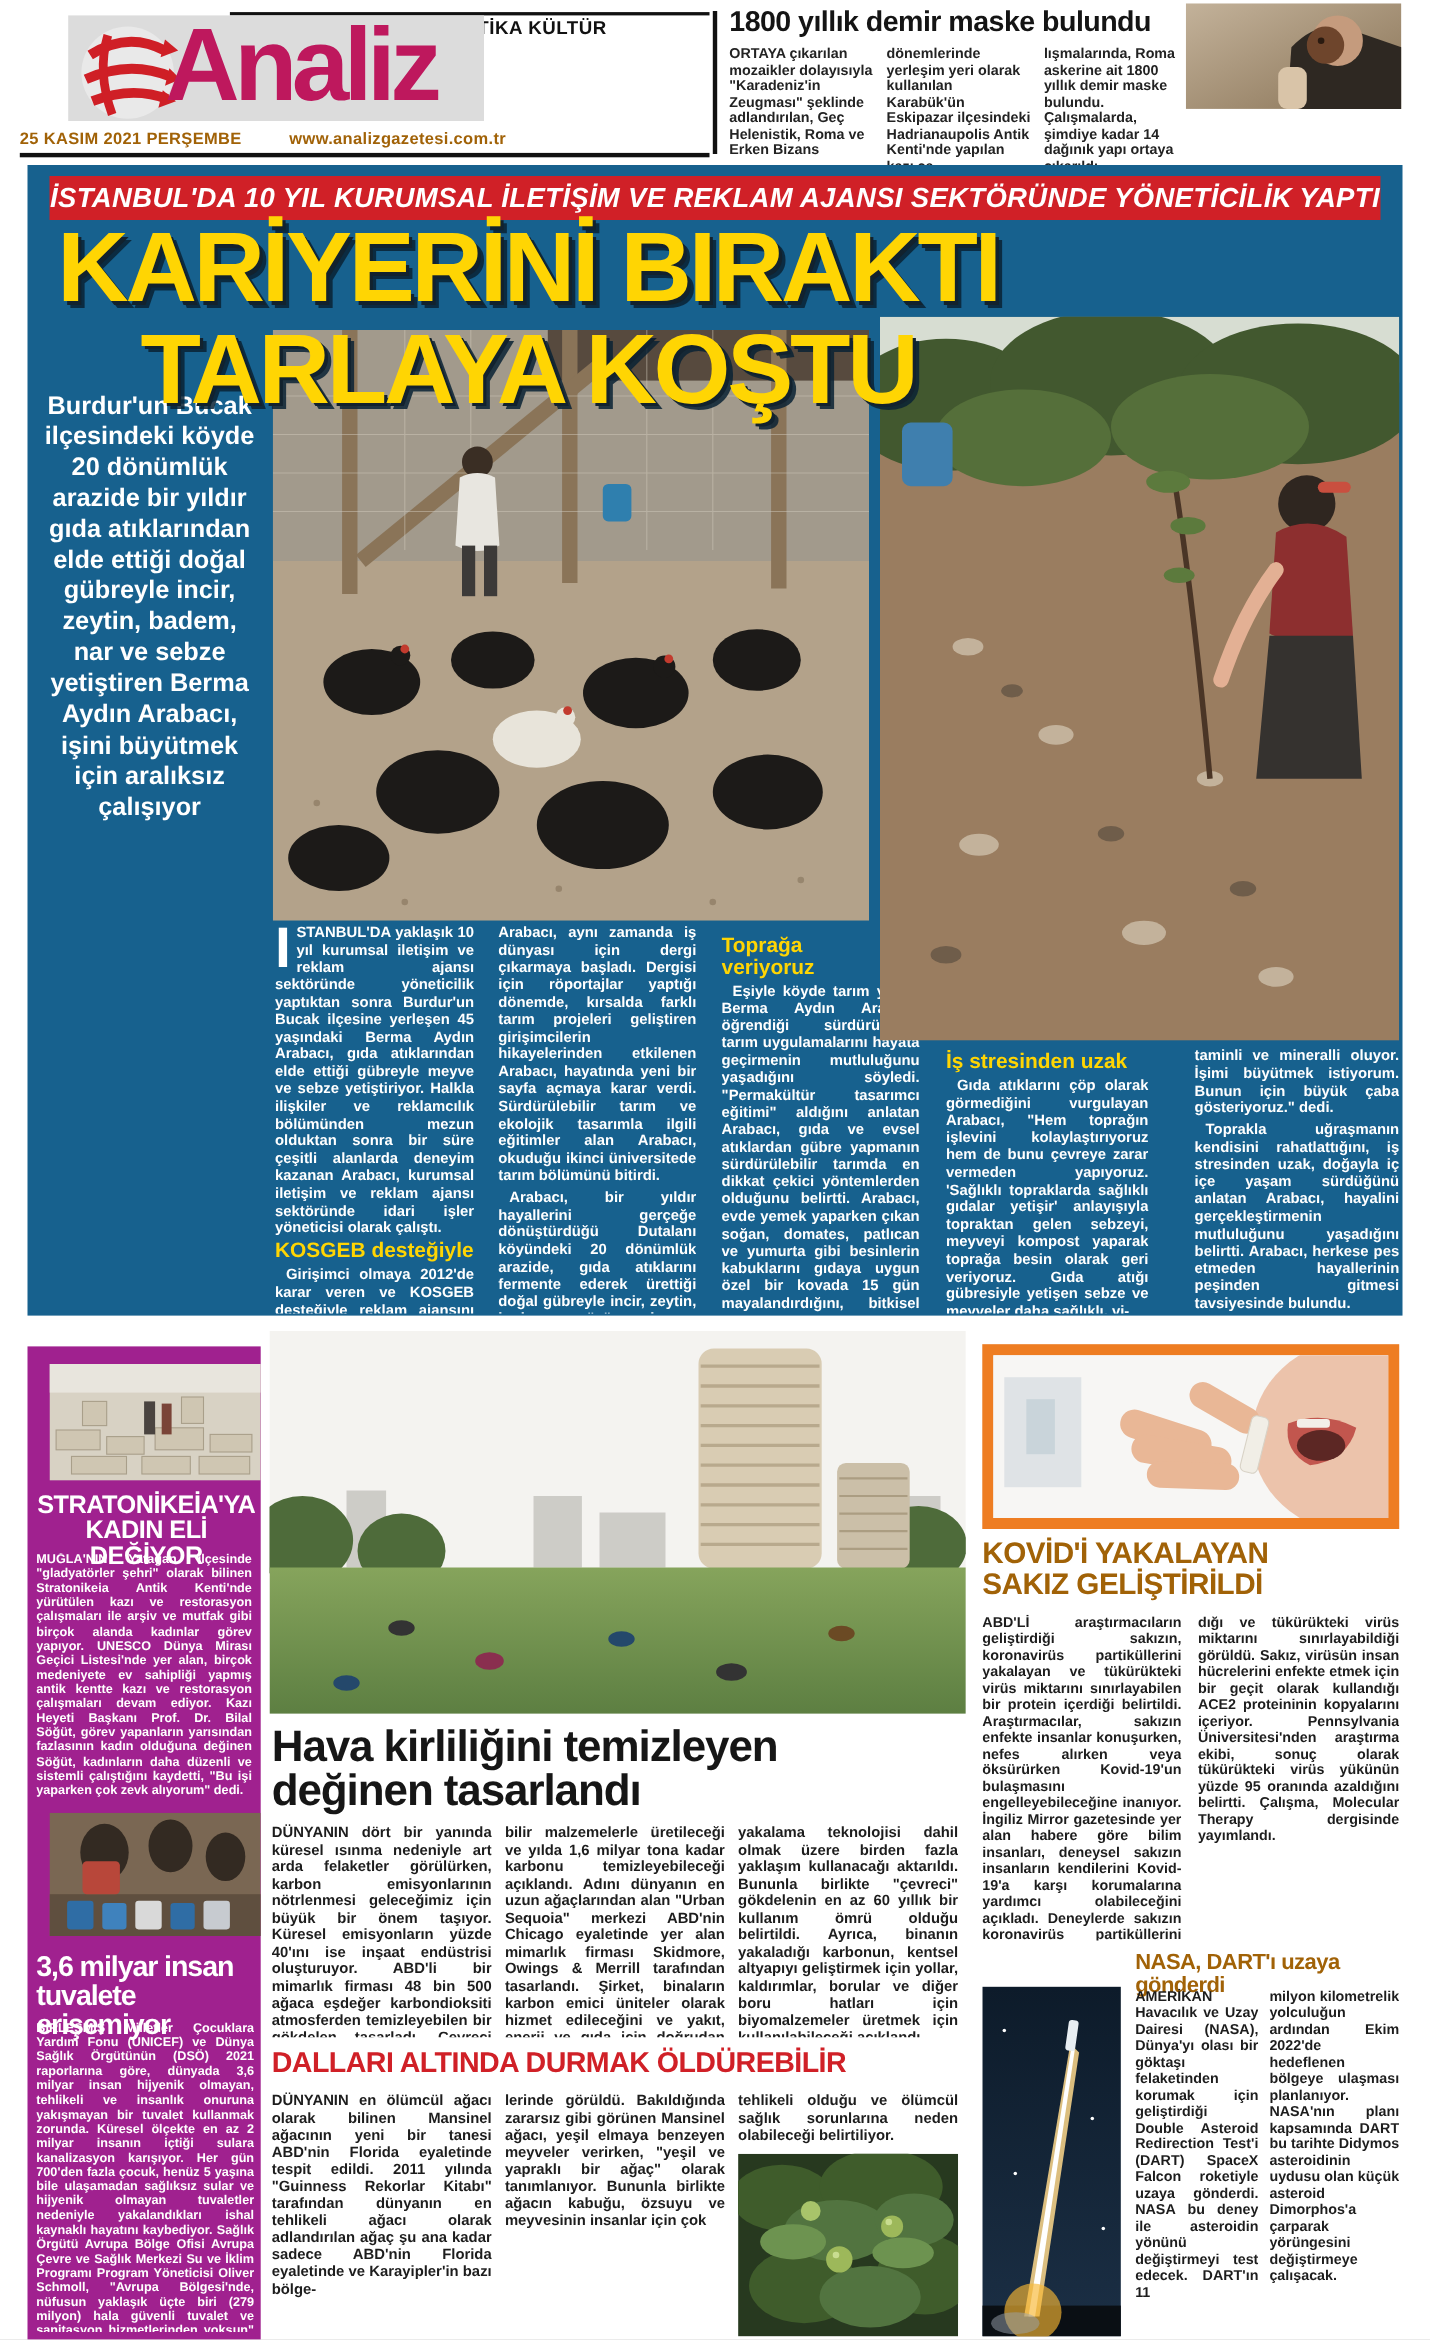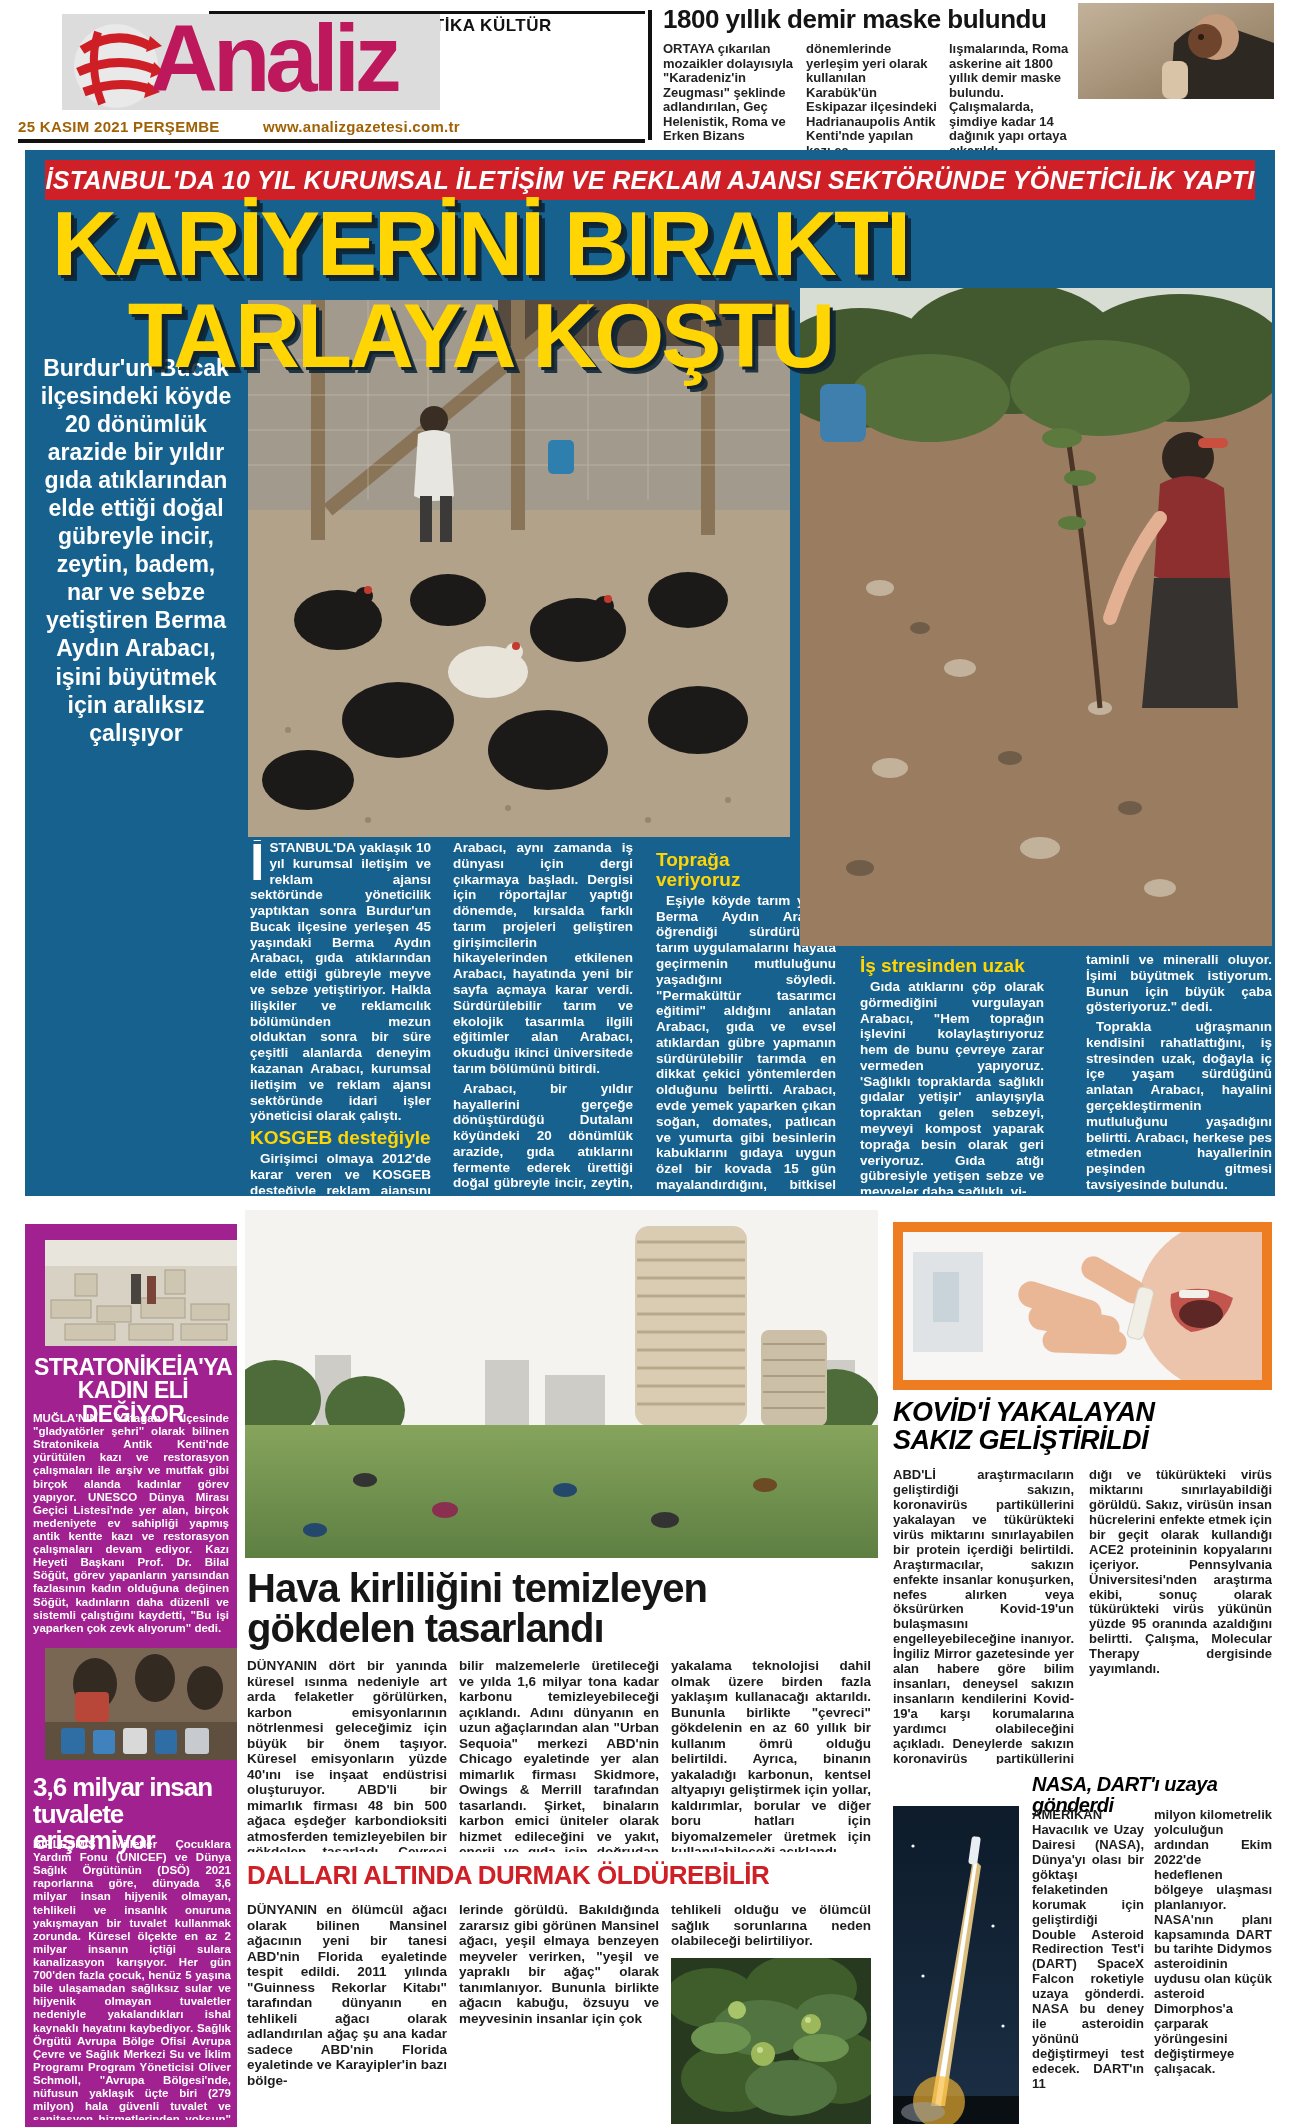--- a/index.html
+++ b/index.html
@@ -33,21 +33,21 @@
   .purple-bg{background:#a0218f;}
   .p-head{color:#fff;font-weight:900;font-size:23px;line-height:1.02;letter-spacing:-.5px;}
   .p-head.lower{font-size:26px;letter-spacing:-1px;}
   .p-body{color:#fff;font-weight:bold;font-size:11.5px;line-height:1.14;text-align:justify;overflow:hidden;}
   
   .m-head{color:#161616;font-weight:900;font-size:40px;line-height:1.0;letter-spacing:-1px;}
   .m-col{color:#1d1d1d;font-weight:bold;font-size:13.5px;line-height:1.15;text-align:justify;overflow:hidden;}
   .red-head{color:#d02027;font-weight:900;font-size:26px;letter-spacing:-.5px;line-height:1;}
   
   .orange-frame{border:10px solid #ee7d22;background:#f7f6f4;}
-  .o-head{color:#000000;font-weight:900;font-size:27px;line-height:1.04;letter-spacing:-.5px;font-style:italic;}
+  .o-head{color:#a16207;font-weight:900;font-size:27px;line-height:1.04;letter-spacing:-.5px;}
   .o-head.small{font-size:20px;}
   .r-col{color:#1d1d1d;font-weight:bold;font-size:13px;line-height:1.15;text-align:justify;overflow:hidden;}
 </style>
 </head>
 <body>
 
 <div class="page">
 
   <div class="abs kicker-line" style="left:209px;top:11px;width:436px;"></div>
   <div class="abs masthead-kicker" style="left:209px;top:16px;width:436px;">EKONOMİ POLİTİKA KÜLTÜR</div>
@@ -317,21 +317,21 @@
           <ellipse cx="200" cy="300" rx="13" ry="8" fill="#8a2f4f"></ellipse>
         <ellipse cx="320" cy="280" rx="12" ry="7" fill="#24486b"></ellipse>
           <ellipse cx="420" cy="310" rx="14" ry="8" fill="#333"></ellipse>
         <ellipse cx="520" cy="275" rx="12" ry="7" fill="#6b4a24"></ellipse>
           <ellipse cx="70" cy="320" rx="12" ry="7" fill="#24486b"></ellipse>
       </g>
     </svg>
   </div>
   <div class="abs m-head" style="left:247px;top:1568px;width:640px;">
     <div>Hava kirliliğini temizleyen</div>
-    <div>gökdelen tasarlandı</div>
+    <div>değinen tasarlandı</div>
   </div>
   <div class="abs m-col" style="left:247px;top:1658px;width:200px;height:194px;">DÜNYANIN dört bir yanında küresel ısınma nedeniyle art arda felaketler görülürken, karbon emisyonlarının nötrlenmesi geleceğimiz için büyük bir önem taşıyor. Küresel emisyonların yüzde 40'ını ise inşaat endüstrisi oluşturuyor. ABD'li bir mimarlık firması 48 bin 500 ağaca eşdeğer karbondioksiti atmosferden temizleyebilen bir gökdelen tasarladı. Çevreci binanın, sürdürüle-</div>
   <div class="abs m-col" style="left:459px;top:1658px;width:200px;height:194px;">bilir malzemelerle üretileceği ve yılda 1,6 milyar tona kadar karbonu temizleyebileceği açıklandı. Adını dünyanın en uzun ağaçlarından alan "Urban Sequoia" merkezi ABD'nin Chicago eyaletinde yer alan mimarlık firması Skidmore, Owings &amp; Merrill tarafından tasarlandı. Şirket, binaların karbon emici üniteler olarak hizmet edileceğini ve yakıt, enerji ve gıda için doğrudan hava</div>
   <div class="abs m-col" style="left:671px;top:1658px;width:200px;height:194px;">yakalama teknolojisi dahil olmak üzere birden fazla yaklaşım kullanacağı aktarıldı. Bununla birlikte "çevreci" gökdelenin en az 60 yıllık bir kullanım ömrü olduğu belirtildi. Ayrıca, binanın yakaladığı karbonun, kentsel altyapıyı geliştirmek için yollar, kaldırımlar, borular ve diğer boru hatları için biyomalzemeler üretmek için kullanılabileceği açıklandı.</div>
 
   <div class="abs red-head" style="left:247px;top:1862px;width:640px;">DALLARI ALTINDA DURMAK ÖLDÜREBİLİR</div>
   <div class="abs m-col" style="left:247px;top:1902px;width:200px;height:222px;">DÜNYANIN en ölümcül ağacı olarak bilinen Mansinel ağacının yeni bir tanesi ABD'nin Florida eyaletinde tespit edildi. 2011 yılında "Guinness Rekorlar Kitabı" tarafından dünyanın en tehlikeli ağacı olarak adlandırılan ağaç şu ana kadar sadece ABD'nin Florida eyaletinde ve Karayipler'in bazı bölge-</div>
   <div class="abs m-col" style="left:459px;top:1902px;width:200px;height:222px;">lerinde görüldü. Bakıldığında zararsız gibi görünen Mansinel ağacı, yeşil elmaya benzeyen meyveler verirken, "yeşil ve yapraklı bir ağaç" olarak tanımlanıyor. Bununla birlikte ağacın kabuğu, özsuyu ve meyvesinin insanlar için çok</div>
   <div class="abs m-col" style="left:671px;top:1902px;width:200px;height:52px;">tehlikeli olduğu ve ölümcül sağlık sorunlarına neden olabileceği belirtiliyor.</div>
   <div class="abs photo" style="left:671px;top:1958px;">

